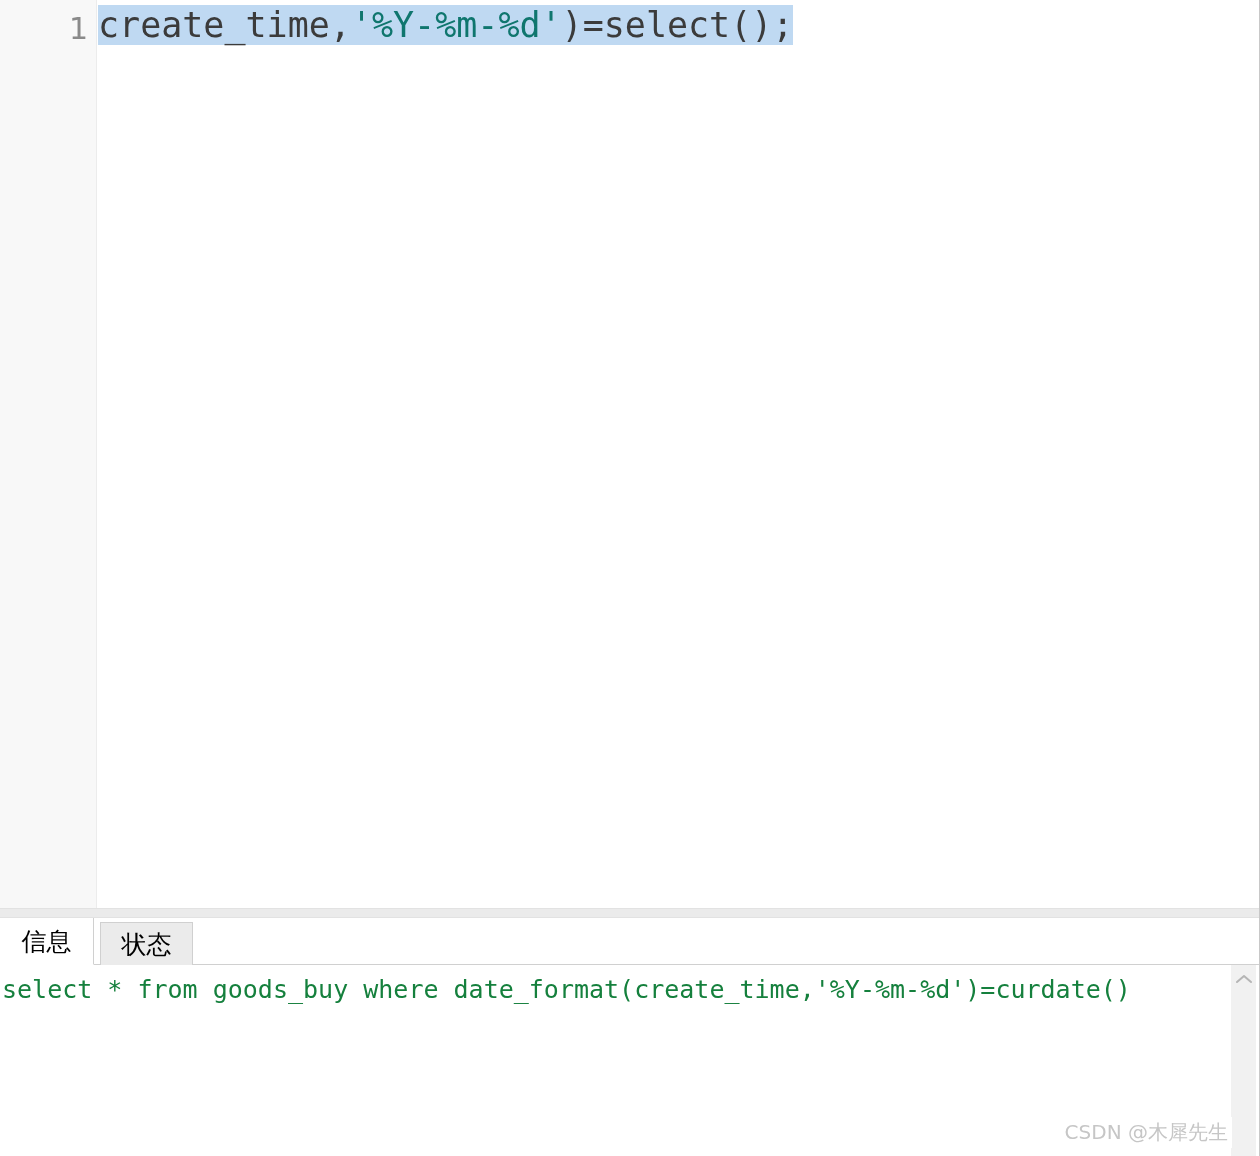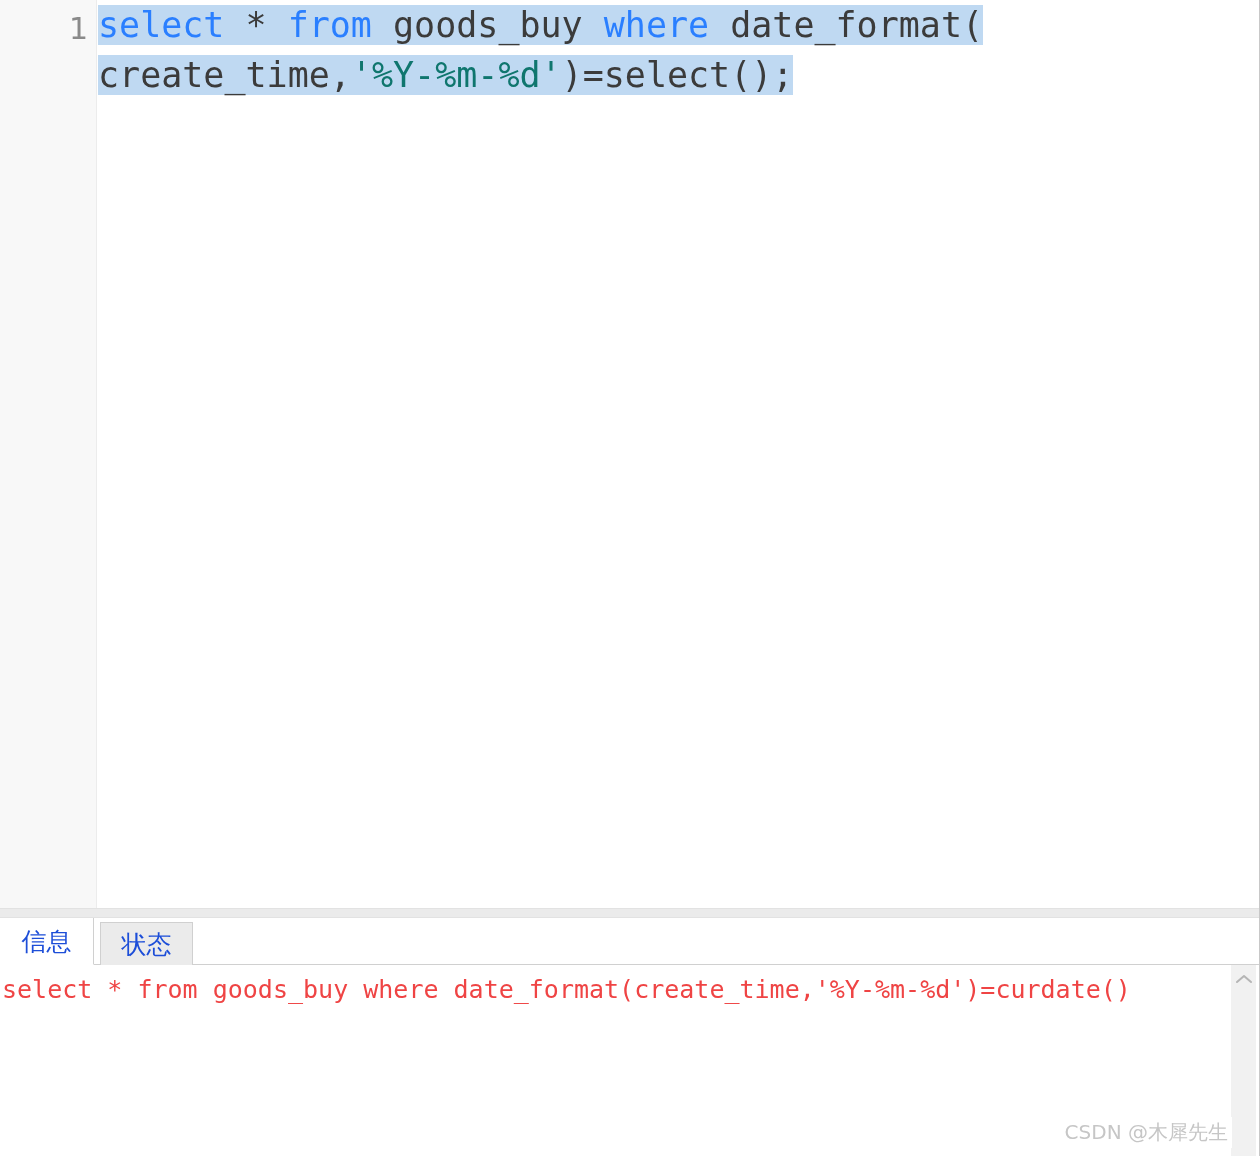--- a/index.html
+++ b/index.html
@@ -110,21 +110,21 @@
     box-sizing: border-box;
   }
 
   .tab {
     position: absolute;
     top: 0;
     height: 47px;
     box-sizing: border-box;
     font-family: "DejaVu Sans", "Liberation Sans", sans-serif;
     font-size: 25px;
-    color: #1d4ed8;
+    color: #000000;
     display: flex;
     align-items: center;
     justify-content: center;
     cursor: default;
   }
   .tab.active {
     left: 0;
     width: 94px;
     background: #ffffff;
     border-right: 1px solid #d0d0d0;
@@ -149,21 +149,21 @@
     height: 191px;
     background: #ffffff;
     overflow: hidden;
   }
 
   .msg-line {
     font-family: "DejaVu Sans Mono", "Liberation Mono", monospace;
     font-size: 25px;
     line-height: 28px;
     white-space: pre;
-    color: #ef4444;
+    color: #15803d;
     padding-left: 2px;
   }
   .msg-line:first-child { padding-top: 11px; }
 
   
   #msg-scrollbar {
     position: absolute;
     right: 4px;
     top: 47px;
     width: 26px;
@@ -211,21 +211,20 @@
 <body>
 
 <div id="editor-pane">
 
   <div id="gutter">
     <div id="line-number">1</div>
   </div>
 
   <div id="code-area">
 
-    <div class="code-line"><span class="sel"><span class="tok-kw">select</span><span class="tok-op"> * </span><span class="tok-kw">from</span><span class="tok-id"> goods_buy </span><span class="tok-kw">where</span><span class="tok-id"> date_format(</span></span></div>
 
     <div class="code-line"><span class="sel"><span class="tok-id">create_time,</span><span class="tok-str">'%Y-%m-%d'</span><span class="tok-id">)=select();</span></span></div>
 
   </div>
 </div>
 
 <div id="splitter"></div>
 
 <div id="bottom-panel">
 

